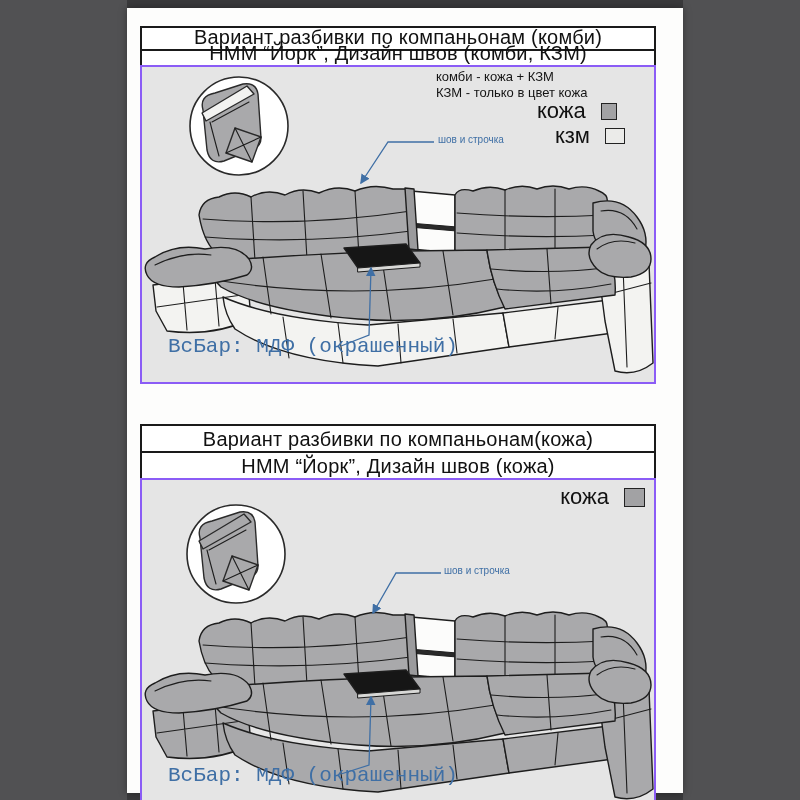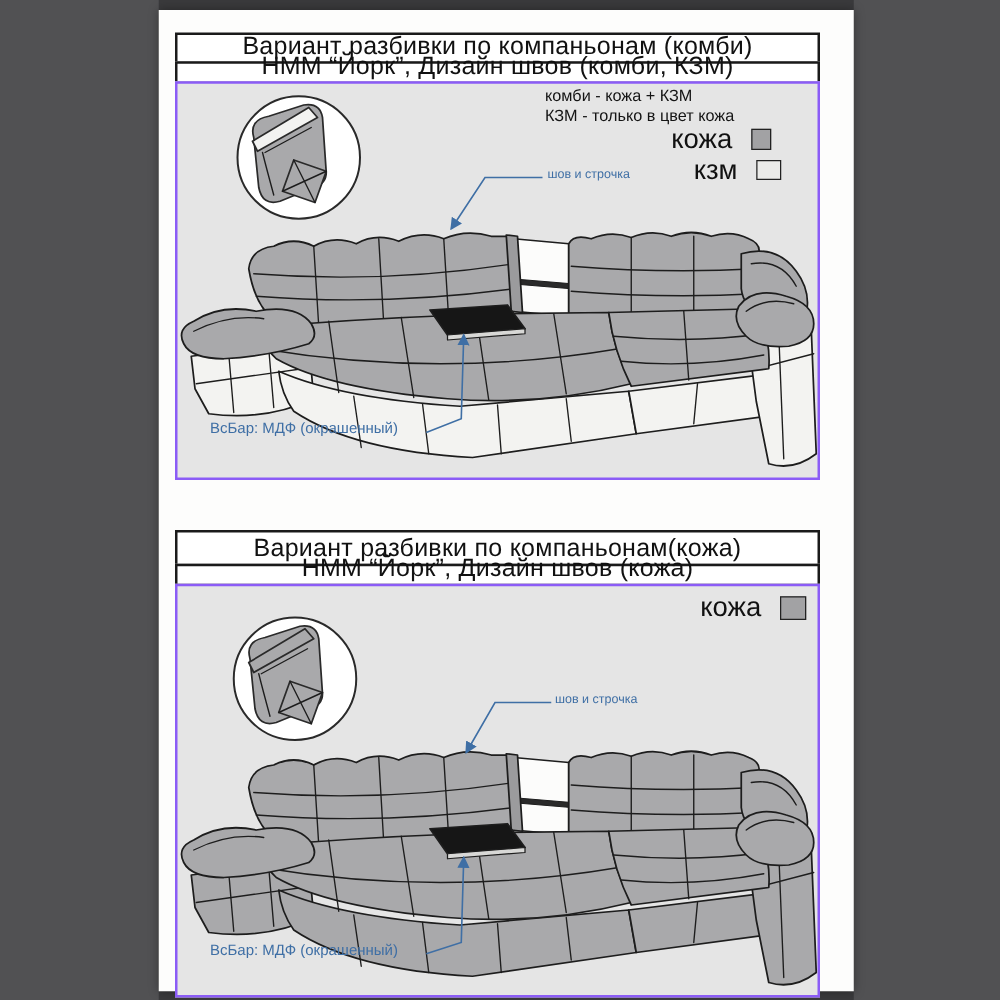--- a/index.html
+++ b/index.html
@@ -12,38 +12,38 @@
 
   .page { position:absolute; left:127px; top:8px; width:556px; height:785px;
           background:#fdfdfc; box-shadow:0 0 8px rgba(0,0,0,.35); }
 
   .doc { position:absolute; left:13px; top:18px; width:516px; }
 
   .hrow { width:100%; border:2px solid #1a1a1a; margin-top:-2px; background:#fff;
           display:flex; align-items:flex-end; justify-content:center;
           font-size:20px; color:#111; letter-spacing:.2px; white-space:nowrap; }
   .hrow:first-child { margin-top:0; }
-  .r1 { height:25px; } .r2 { height:18px; } .r3 { height:29px;margin-top:40px; } .r4 { height:18px; }
+  .r1 { height:25px; } .r2 { height:18px; } .r3 { height:29px;margin-top:40px; } .r4 { height:29px; }
 
   .diagram { position:relative; width:100%; border:2px solid #8b5cf6; margin-top:-2px; background:#e5e5e5; }
   .d1 { height:319px; } .d2 { height:331px; }
   .diagram > svg { position:absolute; left:0; top:0; width:512px; height:100%; }
 
   svg.combi   { --knm:#f3f3f1; }
   svg.leather { --knm:#a9a9ab; }
 
   .notes { position:absolute; left:294px; top:2px; font-size:13px; line-height:16px; color:#141414; white-space:nowrap; }
 
   .swrow { position:absolute; display:flex; align-items:center; justify-content:flex-end; gap:15px; }
   .swrow .lbl { font-size:22px; color:#111; line-height:1; }
   .sw { border:1.6px solid #222; display:inline-block; }
 
   .blue-note { position:absolute; color:#3f6fa5; white-space:nowrap; }
   .seam-note { font-size:10px; }
-  .bar-note  { font-size:12px; }
+  .bar-note  { font-size:21px;font-family:Liberation Mono, monospace; }
 
   .seam  { fill:none; stroke:#1d1d1d; stroke-width:1.1; stroke-linecap:round; }
   .leader{ fill:none; stroke:#3f6fa5; stroke-width:1.3; }
 </style>
 </head>
 <body>
 
 <svg width="0" height="0" style="position:absolute">
   <defs>
     <marker id="arr" viewBox="0 0 10 10" refX="8.5" refY="5" markerWidth="7.5" markerHeight="7.5" orient="auto-start-reverse">

